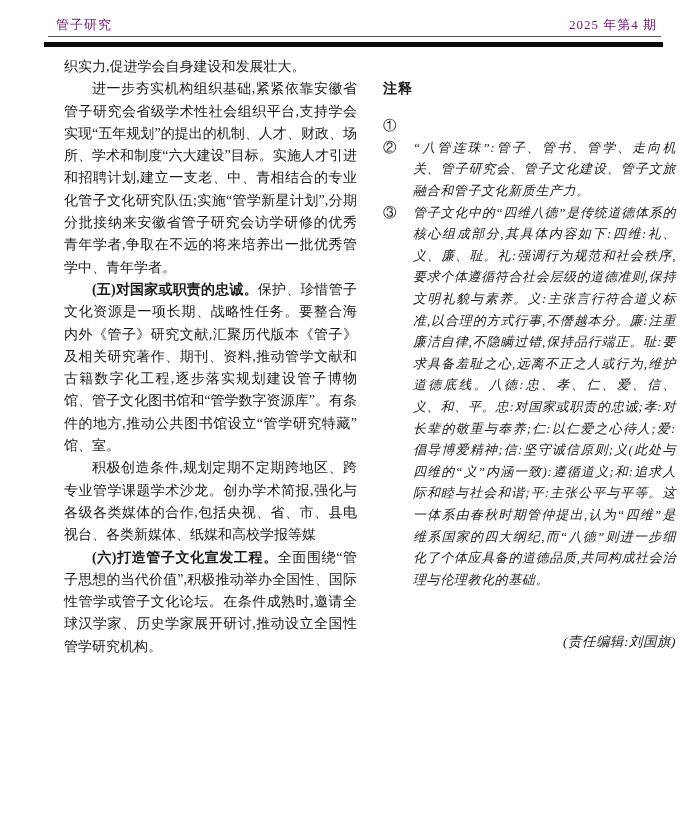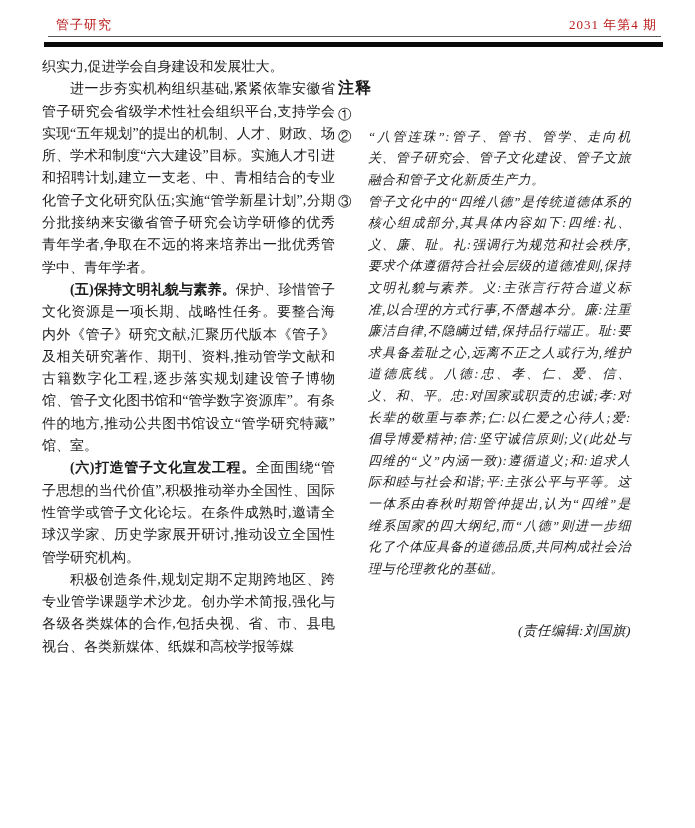--- a/index.html
+++ b/index.html
@@ -9,48 +9,48 @@
     margin:0 auto;
     background:#ffffff;
     overflow:hidden;
     font-family:"Liberation Serif","DejaVu Serif",serif;
     color:#1c1c1c;
   }
   
   .running-head{
     position:absolute;top:16px;left:56px;right:38px;
     display:flex;justify-content:space-between;align-items:baseline;
-    font-size:13px;letter-spacing:1px;color:#b91c1c;
+    font-size:13px;letter-spacing:1px;color:#701a75;
   }
   .rule-thin{
     position:absolute;top:36px;left:48px;right:34px;
     height:1px;background:#555;
   }
   .rule-thick{
     position:absolute;top:42px;left:44px;right:32px;
     height:5px;background:#0a0a0a;
   }
   
   .columns{
-    position:absolute;top:56px;left:42px;right:37px;
-    display:flex;gap:3px;
+    position:absolute;top:56px;left:64px;right:37px;
+    display:flex;gap:26px;
   }
   .col{
     width:293px;flex:0 0 293px;
     font-size:14px;line-height:22.3px;
     text-align:justify;text-justify:inter-ideograph;
   }
   .col p{margin:0;text-indent:2em;}
   .col p.noindent{text-indent:0;}
   .lead{font-weight:bold;}
   
   .notes-heading{
     font-family:"Liberation Sans","DejaVu Sans",sans-serif;
-    font-weight:bold;font-size:16px;
-    margin:21px 0 5px 0;letter-spacing:1px;
+    font-weight:bold;font-size:14px;
+    margin:21px 0 16px 0;letter-spacing:1px;
   }
   .note{
     display:flex;align-items:flex-start;
     font-style:italic;
     font-size:13px;line-height:21.6px;
     letter-spacing:0.6px;
   }
   .note .note-num{
     flex:0 0 30px;width:30px;
     font-style:normal;letter-spacing:0;
@@ -66,33 +66,33 @@
     font-size:13.5px;letter-spacing:0.5px;
   }
 </style>
 </head>
 <body>
 
 <div class="page">
 
   <div class="running-head">
     <span>管子研究</span>
-    <span>2031 年第4 期</span>
+    <span>2025 年第4 期</span>
   </div>
 
   <div class="rule-thin"></div>
   <div class="rule-thick"></div>
 
   <div class="columns">
     <div class="col">
         <p class="noindent">织实力,促进学会自身建设和发展壮大。</p>
         <p>进一步夯实机构组织基础,紧紧依靠安徽省管子研究会省级学术性社会组织平台,支持学会实现“五年规划”的提出的机制、人才、财政、场所、学术和制度“六大建设”目标。实施人才引进和招聘计划,建立一支老、中、青相结合的专业化管子文化研究队伍;实施“管学新星计划”,分期分批接纳来安徽省管子研究会访学研修的优秀青年学者,争取在不远的将来培养出一批优秀管学中、青年学者。</p>
-        <p><span class="lead">(五)保持文明礼貌与素养。</span>保护、珍惜管子文化资源是一项长期、战略性任务。要整合海内外《管子》研究文献,汇聚历代版本《管子》及相关研究著作、期刊、资料,推动管学文献和古籍数字化工程,逐步落实规划建设管子博物馆、管子文化图书馆和“管学数字资源库”。有条件的地方,推动公共图书馆设立“管学研究特藏”馆、室。</p>
+        <p><span class="lead">(五)对国家或职责的忠诚。</span>保护、珍惜管子文化资源是一项长期、战略性任务。要整合海内外《管子》研究文献,汇聚历代版本《管子》及相关研究著作、期刊、资料,推动管学文献和古籍数字化工程,逐步落实规划建设管子博物馆、管子文化图书馆和“管学数字资源库”。有条件的地方,推动公共图书馆设立“管学研究特藏”馆、室。</p>
+        <p>积极创造条件,规划定期不定期跨地区、跨专业管学课题学术沙龙。创办学术简报,强化与各级各类媒体的合作,包括央视、省、市、县电视台、各类新媒体、纸媒和高校学报等媒</p>
         <p><span class="lead">(六)打造管子文化宣发工程。</span>全面围绕“管子思想的当代价值”,积极推动举办全国性、国际性管学或管子文化论坛。在条件成熟时,邀请全球汉学家、历史学家展开研讨,推动设立全国性管学研究机构。</p>
-        <p>积极创造条件,规划定期不定期跨地区、跨专业管学课题学术沙龙。创办学术简报,强化与各级各类媒体的合作,包括央视、省、市、县电视台、各类新媒体、纸媒和高校学报等媒</p>
       </div>
     <div class="col">
         <div class="notes-heading">注释</div>
         <div class="note">
           <span class="note-num">①</span>
         </div>
         <div class="note">
           <span class="note-num">②</span>
           <span class="note-text">“八管连珠”:管子、管书、管学、走向机关、管子研究会、管子文化建设、管子文旅融合和管子文化新质生产力。</span>
         </div>

